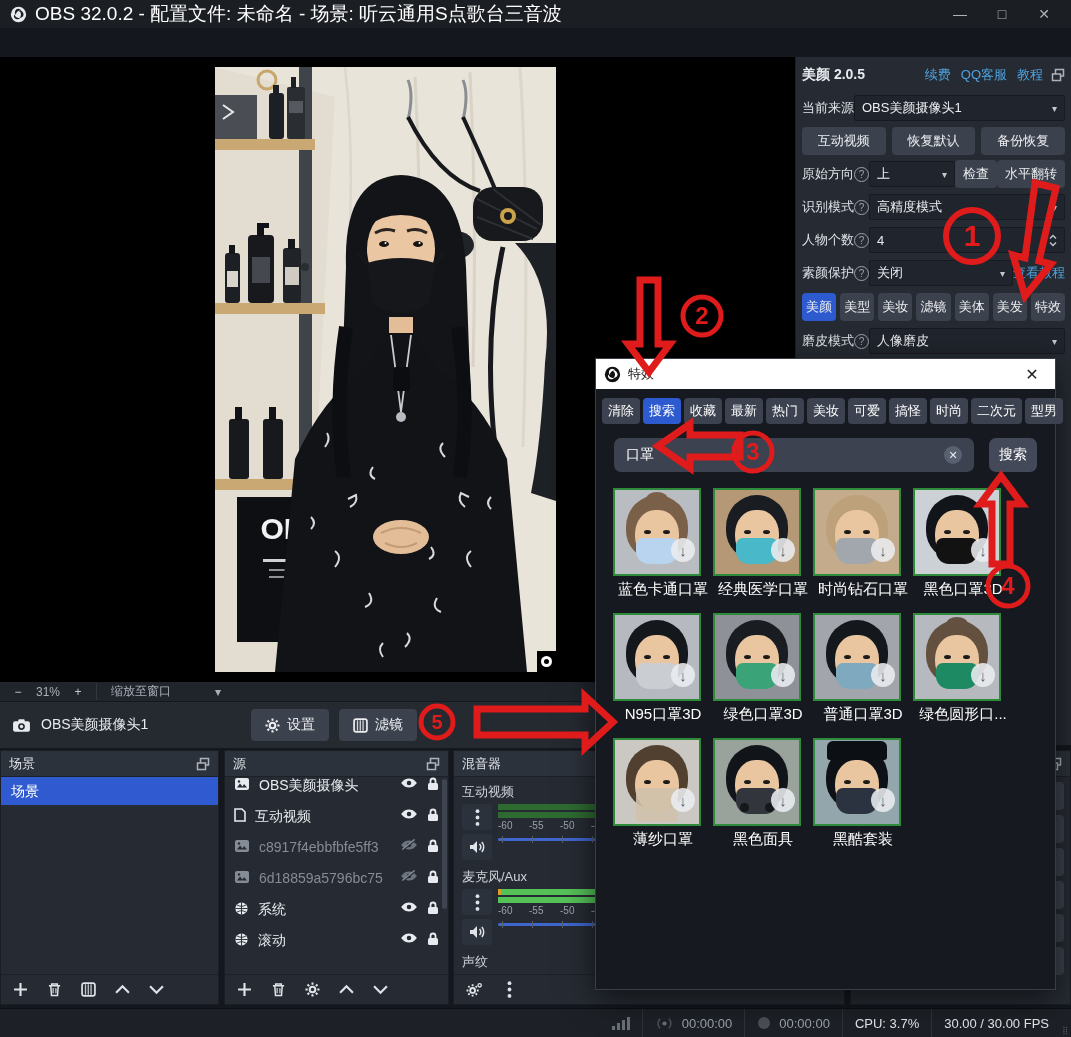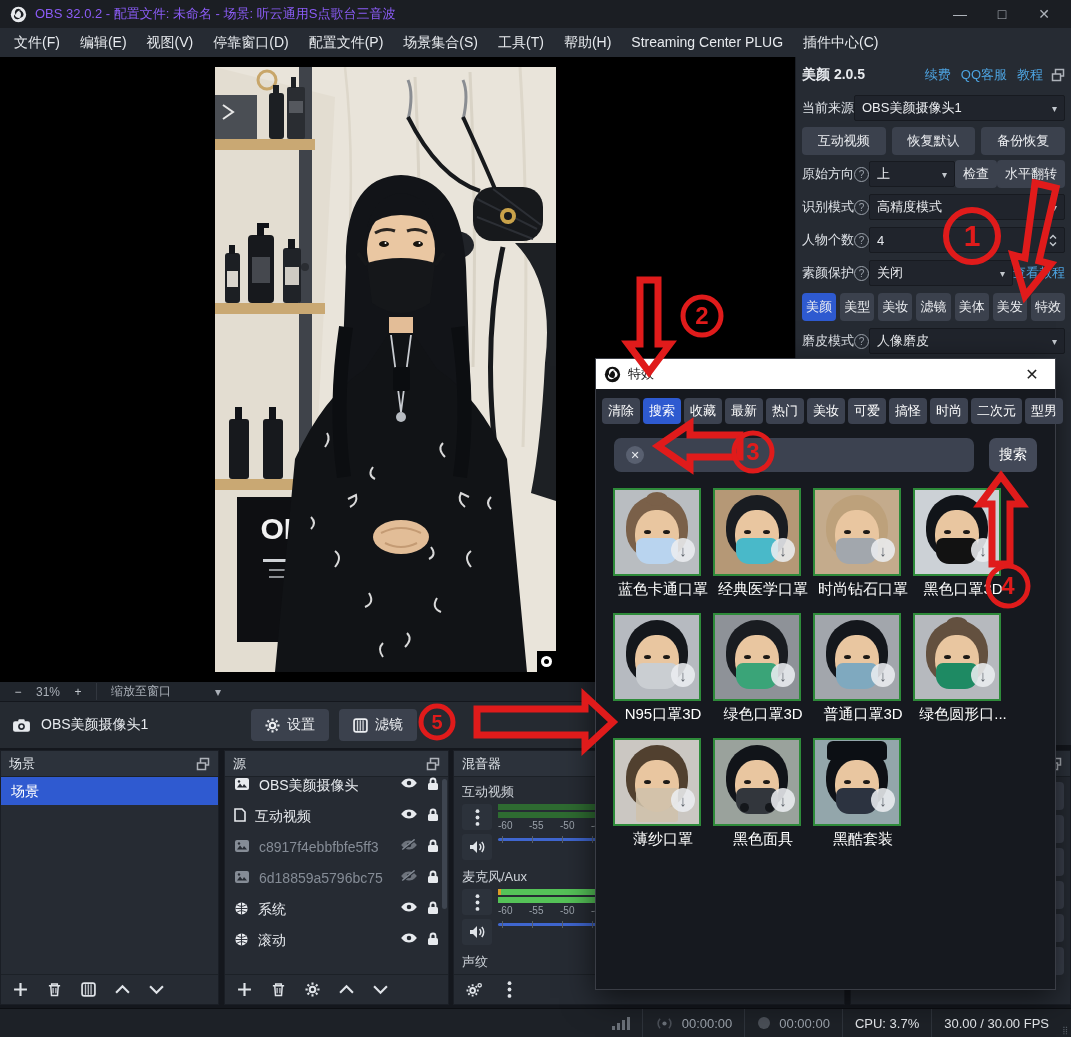--- a/index.html
+++ b/index.html
@@ -2,21 +2,21 @@
 <html><head>
 <meta charset="utf-8">
 <style>
   html,body{margin:0;padding:0;background:#0c0e12;}
   *{box-sizing:border-box;font-family:"Liberation Sans","DejaVu Sans",sans-serif;}
   #app{position:relative;width:1071px;height:1037px;background:#14171d;overflow:hidden;color:#e7eaee;user-select:none;}
   .abs{position:absolute;}
 
   
   .titlebar{left:0;top:0;width:1071px;height:28px;background:#1b1e23;display:flex;align-items:center;padding:0 10px;gap:8px;}
-  .titlebar .t-title{font-size:13px;color:#8b5cf6;flex:1;white-space:nowrap;overflow:hidden;}
+  .titlebar .t-title{font-size:19px;color:#ffffff;flex:1;white-space:nowrap;overflow:hidden;}
   .winbtn{width:34px;height:24px;display:flex;align-items:center;justify-content:center;color:#aeb3ba;font-size:14px;}
   .icon{display:inline-flex;align-items:center;justify-content:center;line-height:0;}
   .icon svg{display:block;}
 
   
   .menubar{left:0;top:28px;width:1071px;height:29px;background:#262b33;display:flex;align-items:center;padding:0 4px;}
   .menu-item{padding:0 10px;font-size:14px;color:#e7eaee;height:29px;line-height:29px;white-space:nowrap;}
 
   
   .video-area{left:0;top:57px;width:795px;height:625px;background:#000;}
@@ -135,32 +135,20 @@
           <circle cx="10" cy="10" r="9" fill="#e8eaed"></circle>
           <path d="M10 3.2a4.3 4.3 0 0 0-3 7.4 4.8 4.8 0 0 1 6.5-4.9A4.3 4.3 0 0 0 10 3.2zM4.6 12.5a4.3 4.3 0 0 0 7.8 1.1 4.8 4.8 0 0 1-7-3.6 4.3 4.3 0 0 0-.8 2.5zm10.8-.4a4.3 4.3 0 0 0-4.8-6.3 4.8 4.8 0 0 1 .6 7.9 4.3 4.3 0 0 0 4.2-1.6z" fill="#1b1e23"></path>
         </svg>
       </span>
     <span class="t-title">OBS 32.0.2 - 配置文件: 未命名 - 场景: 听云通用S点歌台三音波</span>
     <span class="winbtn">—</span>
     <span class="winbtn">□</span>
     <span class="winbtn">✕</span>
   </div>
 
-  <div class="abs menubar">
-      <div class="menu-item">文件(F)</div>
-      <div class="menu-item">编辑(E)</div>
-      <div class="menu-item">视图(V)</div>
-      <div class="menu-item">停靠窗口(D)</div>
-      <div class="menu-item">配置文件(P)</div>
-      <div class="menu-item">场景集合(S)</div>
-      <div class="menu-item">工具(T)</div>
-      <div class="menu-item">帮助(H)</div>
-      <div class="menu-item">Streaming Center PLUG</div>
-      <div class="menu-item">插件中心(C)</div>
-    </div>
 
   <div class="abs video-area">
     <div class="video-frame">
       <svg width="341" height="605" viewBox="0 0 341 605">
         <rect width="341" height="605" fill="#e9e4da"></rect>
         <path d="M0 0 L120 30 L90 605 L0 605 Z" fill="#e3ddd1"></path>
         <path d="M200 10 Q210 200 198 400" stroke="#d9d3c6" stroke-width="3" fill="none"></path>
         <path d="M255 5 Q262 150 258 300" stroke="#d9d3c6" stroke-width="3" fill="none"></path>
         <path d="M305 0 Q315 160 308 380" stroke="#ddd7ca" stroke-width="3" fill="none"></path>
         <path d="M130 0 Q140 90 133 200" stroke="#ddd7ca" stroke-width="2.5" fill="none"></path>
@@ -814,20 +802,21 @@
         <div class="dtab">热门</div>
         <div class="dtab">美妆</div>
         <div class="dtab">可爱</div>
         <div class="dtab">搞怪</div>
         <div class="dtab">时尚</div>
         <div class="dtab">二次元</div>
         <div class="dtab">型男</div>
       </div>
     <div class="search-row">
       <div class="search-input">
+        <span class="sv">口罩</span>
         <span class="s-clear">✕</span>
       </div>
       <div class="s-btn">搜索</div>
     </div>
     <div class="grid">
   <div class="grid-item">
     <div class="thumb" style="background:#b9bdc1">
       <div class="hair" style="background:#7a6049"></div>
       <div class="bun" style="background:#7a6049"></div>
       <div class="face">

